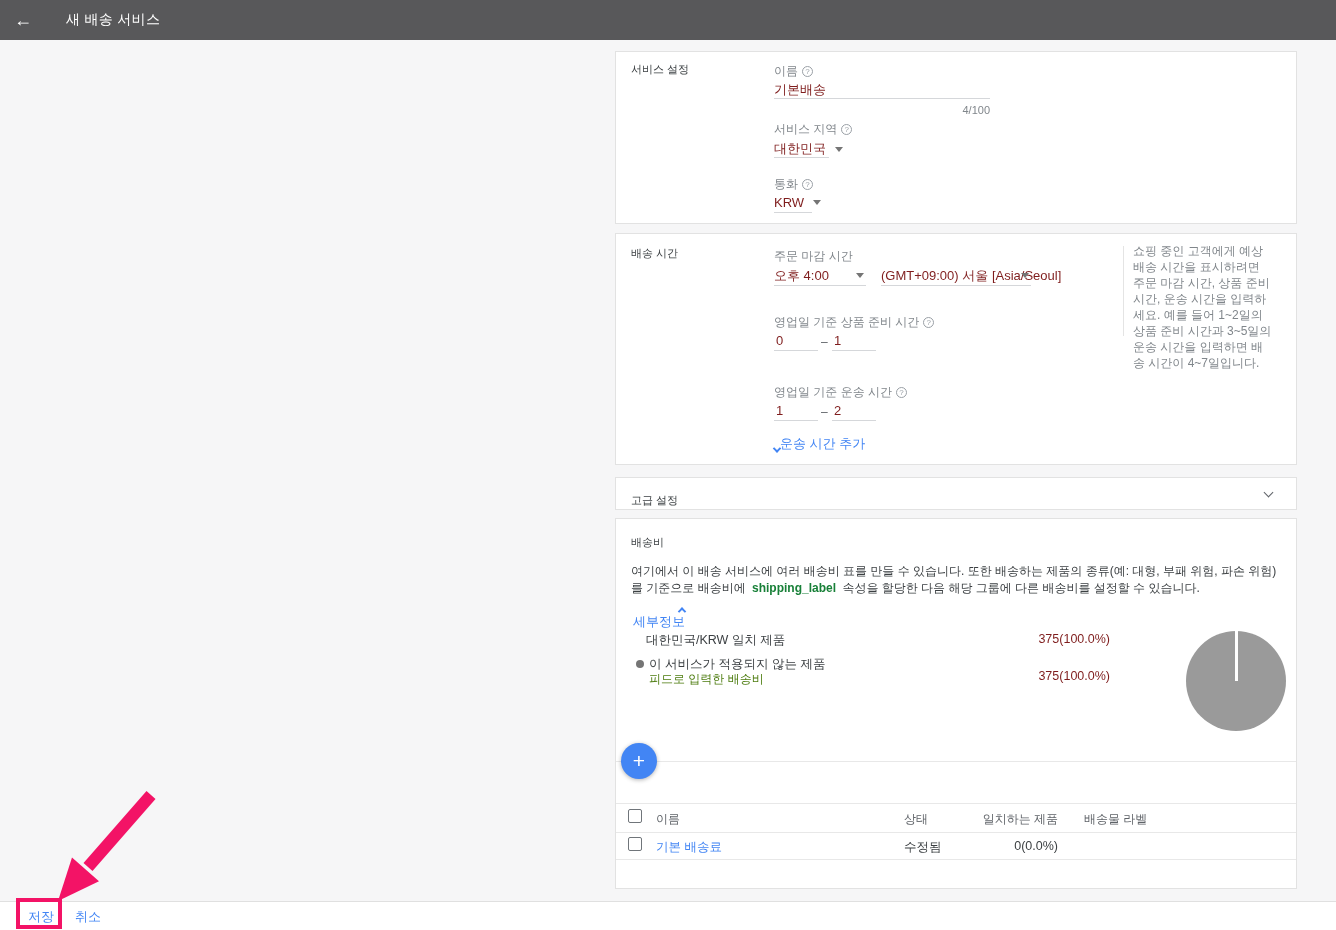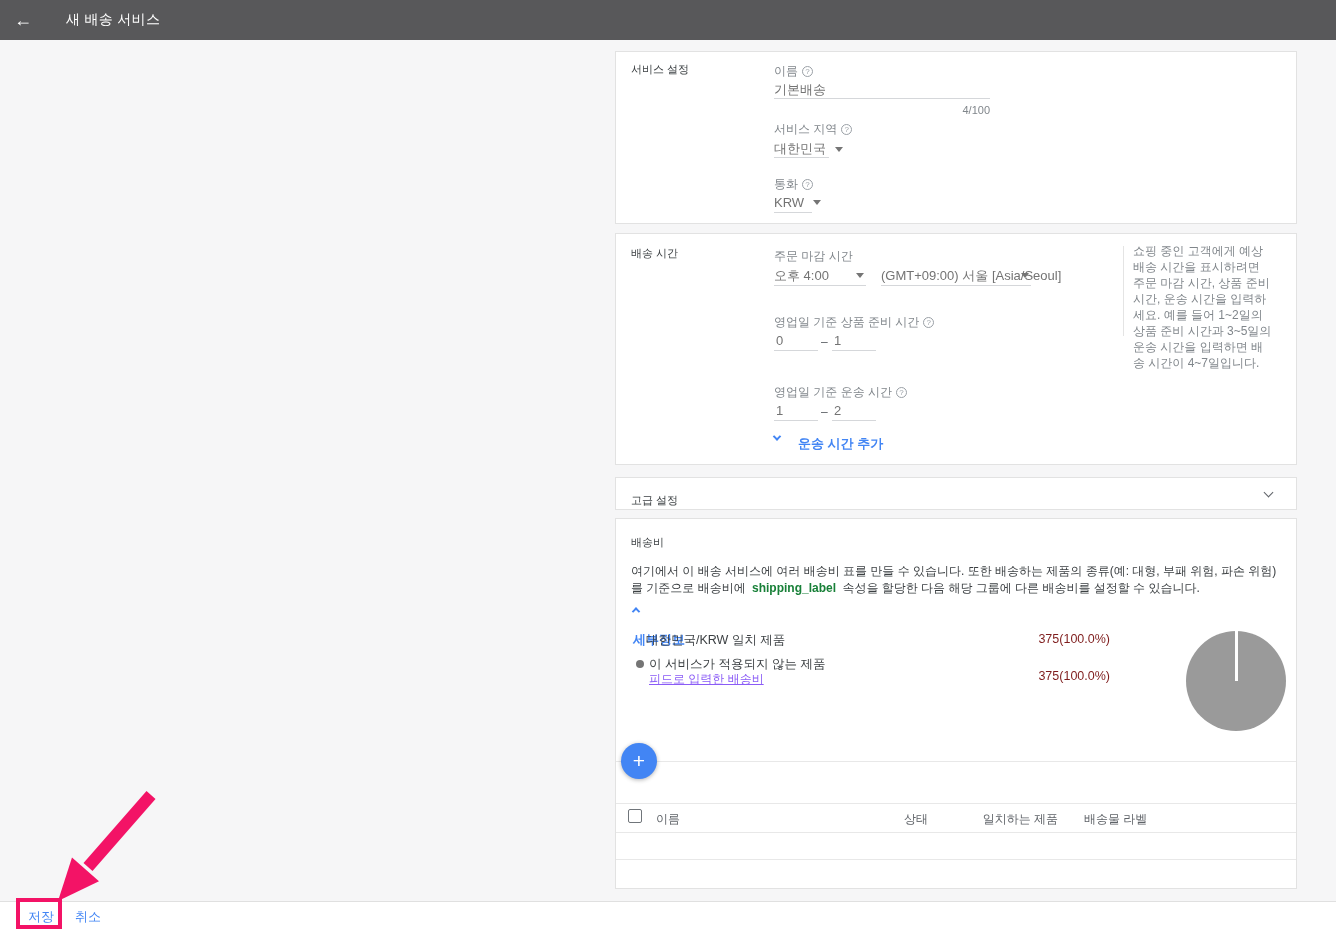--- a/index.html
+++ b/index.html
@@ -14,40 +14,40 @@
   
   .card { position:absolute; left:615px; width:682px; background:#ffffff; border:1px solid #e2e2e2; }
   .card1 { top:51px;  height:173px; }
   .card2 { top:233px; height:232px; }
   .card3 { top:477px; height:33px; }
   .card4 { top:518px; height:371px; }
 
   .abs { position:absolute; }
   .sec-label { font-size:11px; color:#3c4043; }
   .flabel { font-size:12px; color:#80868b; display:flex; align-items:center; gap:4px; }
-  .fvalue { font-size:13px; color:#737373; }
+  .fvalue { font-size:13px; color:#7f1d1d; }
   .uline { height:1px; background:#d5d7da; }
   .counter { font-size:11px; color:#80868b; text-align:right; }
   .qicon { display:inline-block; width:11px; height:11px; border:1px solid #9aa0a6; border-radius:50%;
            font-size:8px; color:#9aa0a6; text-align:center; line-height:10px; }
   .tri { width:0; height:0; border-left:4px solid transparent; border-right:4px solid transparent; border-top:5px solid #757575; display:inline-block; }
-  .link { color:#4285f4; font-size:13px; cursor:pointer; display:flex; align-items:flex-start; gap:18px;font-weight:bold; }
+  .link { color:#4285f4; font-size:13px; cursor:pointer; display:flex; align-items:flex-end; gap:0; }
   .chev { display:inline-block; width:6px; height:6px; border-right:2px solid currentColor; border-bottom:2px solid currentColor; }
   .chev.down { transform:rotate(45deg) translate(-1px,-1px); }
   .chev.up { transform:rotate(225deg) translate(-1px,-1px); }
   .gray-chev { width:7px; height:7px; border-right:1.8px solid #5f6368; border-bottom:1.8px solid #5f6368; transform:rotate(45deg); display:inline-block; }
   .vdiv { width:1px; background:#e4e4e4; }
   .hdiv { position:absolute; left:0; width:100%; height:1px; background:#e8e8e8; }
   .help-text { font-size:12px; color:#80868b; line-height:16px; }
   .desc { font-size:12px; color:#3c4043; line-height:17px; }
   .attr { color:#188038; font-weight:bold; margin:0 3px; }
   .dash { font-size:12px; color:#5f6368; }
   .dval { font-size:12.5px; color:#7f1d1d; }
   .dlabel { font-size:12.5px; color:#3c4043; }
-  .sublabel { font-size:12px; color:#8b5cf6;text-decoration:underline; }
+  .sublabel { font-size:12px; color:#4d7c0f; }
   .bullet { width:8px; height:8px; border-radius:50%; background:#757575; }
   .pie { border-radius:50%; background:#9a9a9a; }
   .fab { width:36px; height:36px; border-radius:50%; background:#4285f4; color:#fff; font-size:21px;
          display:flex; align-items:center; justify-content:center; box-shadow:0 1px 4px rgba(0,0,0,0.3); cursor:pointer; }
   .cb { width:14px; height:14px; border:1.5px solid #70757a; border-radius:2px; background:#fff; cursor:pointer; }
   .th { font-size:12px; color:#5f6368; }
   .td { font-size:12.5px; color:#3c4043; }
   .tlink { font-size:12.5px; color:#4285f4; cursor:pointer; }
 
   
@@ -179,20 +179,26 @@
 
     <div class="hdiv" style="top:284px;"></div>
 
     <div class="abs cb" style="left:12px;top:290px;"></div>
     <div class="abs th" style="left:40px;top:292px;">이름</div>
     <div class="abs th" style="left:288px;top:292px;">상태</div>
     <div class="abs th" style="left:320px;top:292px;width:122px;text-align:right;">일치하는 제품</div>
     <div class="abs th" style="left:448px;top:292px;margin-left:20px;">배송물 라벨</div>
     <div class="hdiv" style="top:313px;"></div>
 
+    <div class="abs" style="left:0;top:314px;width:100%;height:26px;">
+      <div class="abs cb" style="left:12px;top:4px;"></div>
+      <div class="abs tlink" style="left:40px;top:6px;">기본 배송료</div>
+      <div class="abs td" style="left:288px;top:6px;">수정됨</div>
+      <div class="abs td" style="left:320px;top:6px;width:122px;text-align:right;">0(0.0%)</div>
+    </div>
     <div class="hdiv" style="top:340px;"></div>
   </div>
 
   <div class="footer">
     <div class="fbtn" style="left:22px;width:38px;">저장</div>
     <div class="fbtn" style="left:70px;width:36px;">취소</div>
   </div>
 
   <div class="anno-rect"></div>
   <svg class="anno-arrow" viewBox="0 0 200 150">

